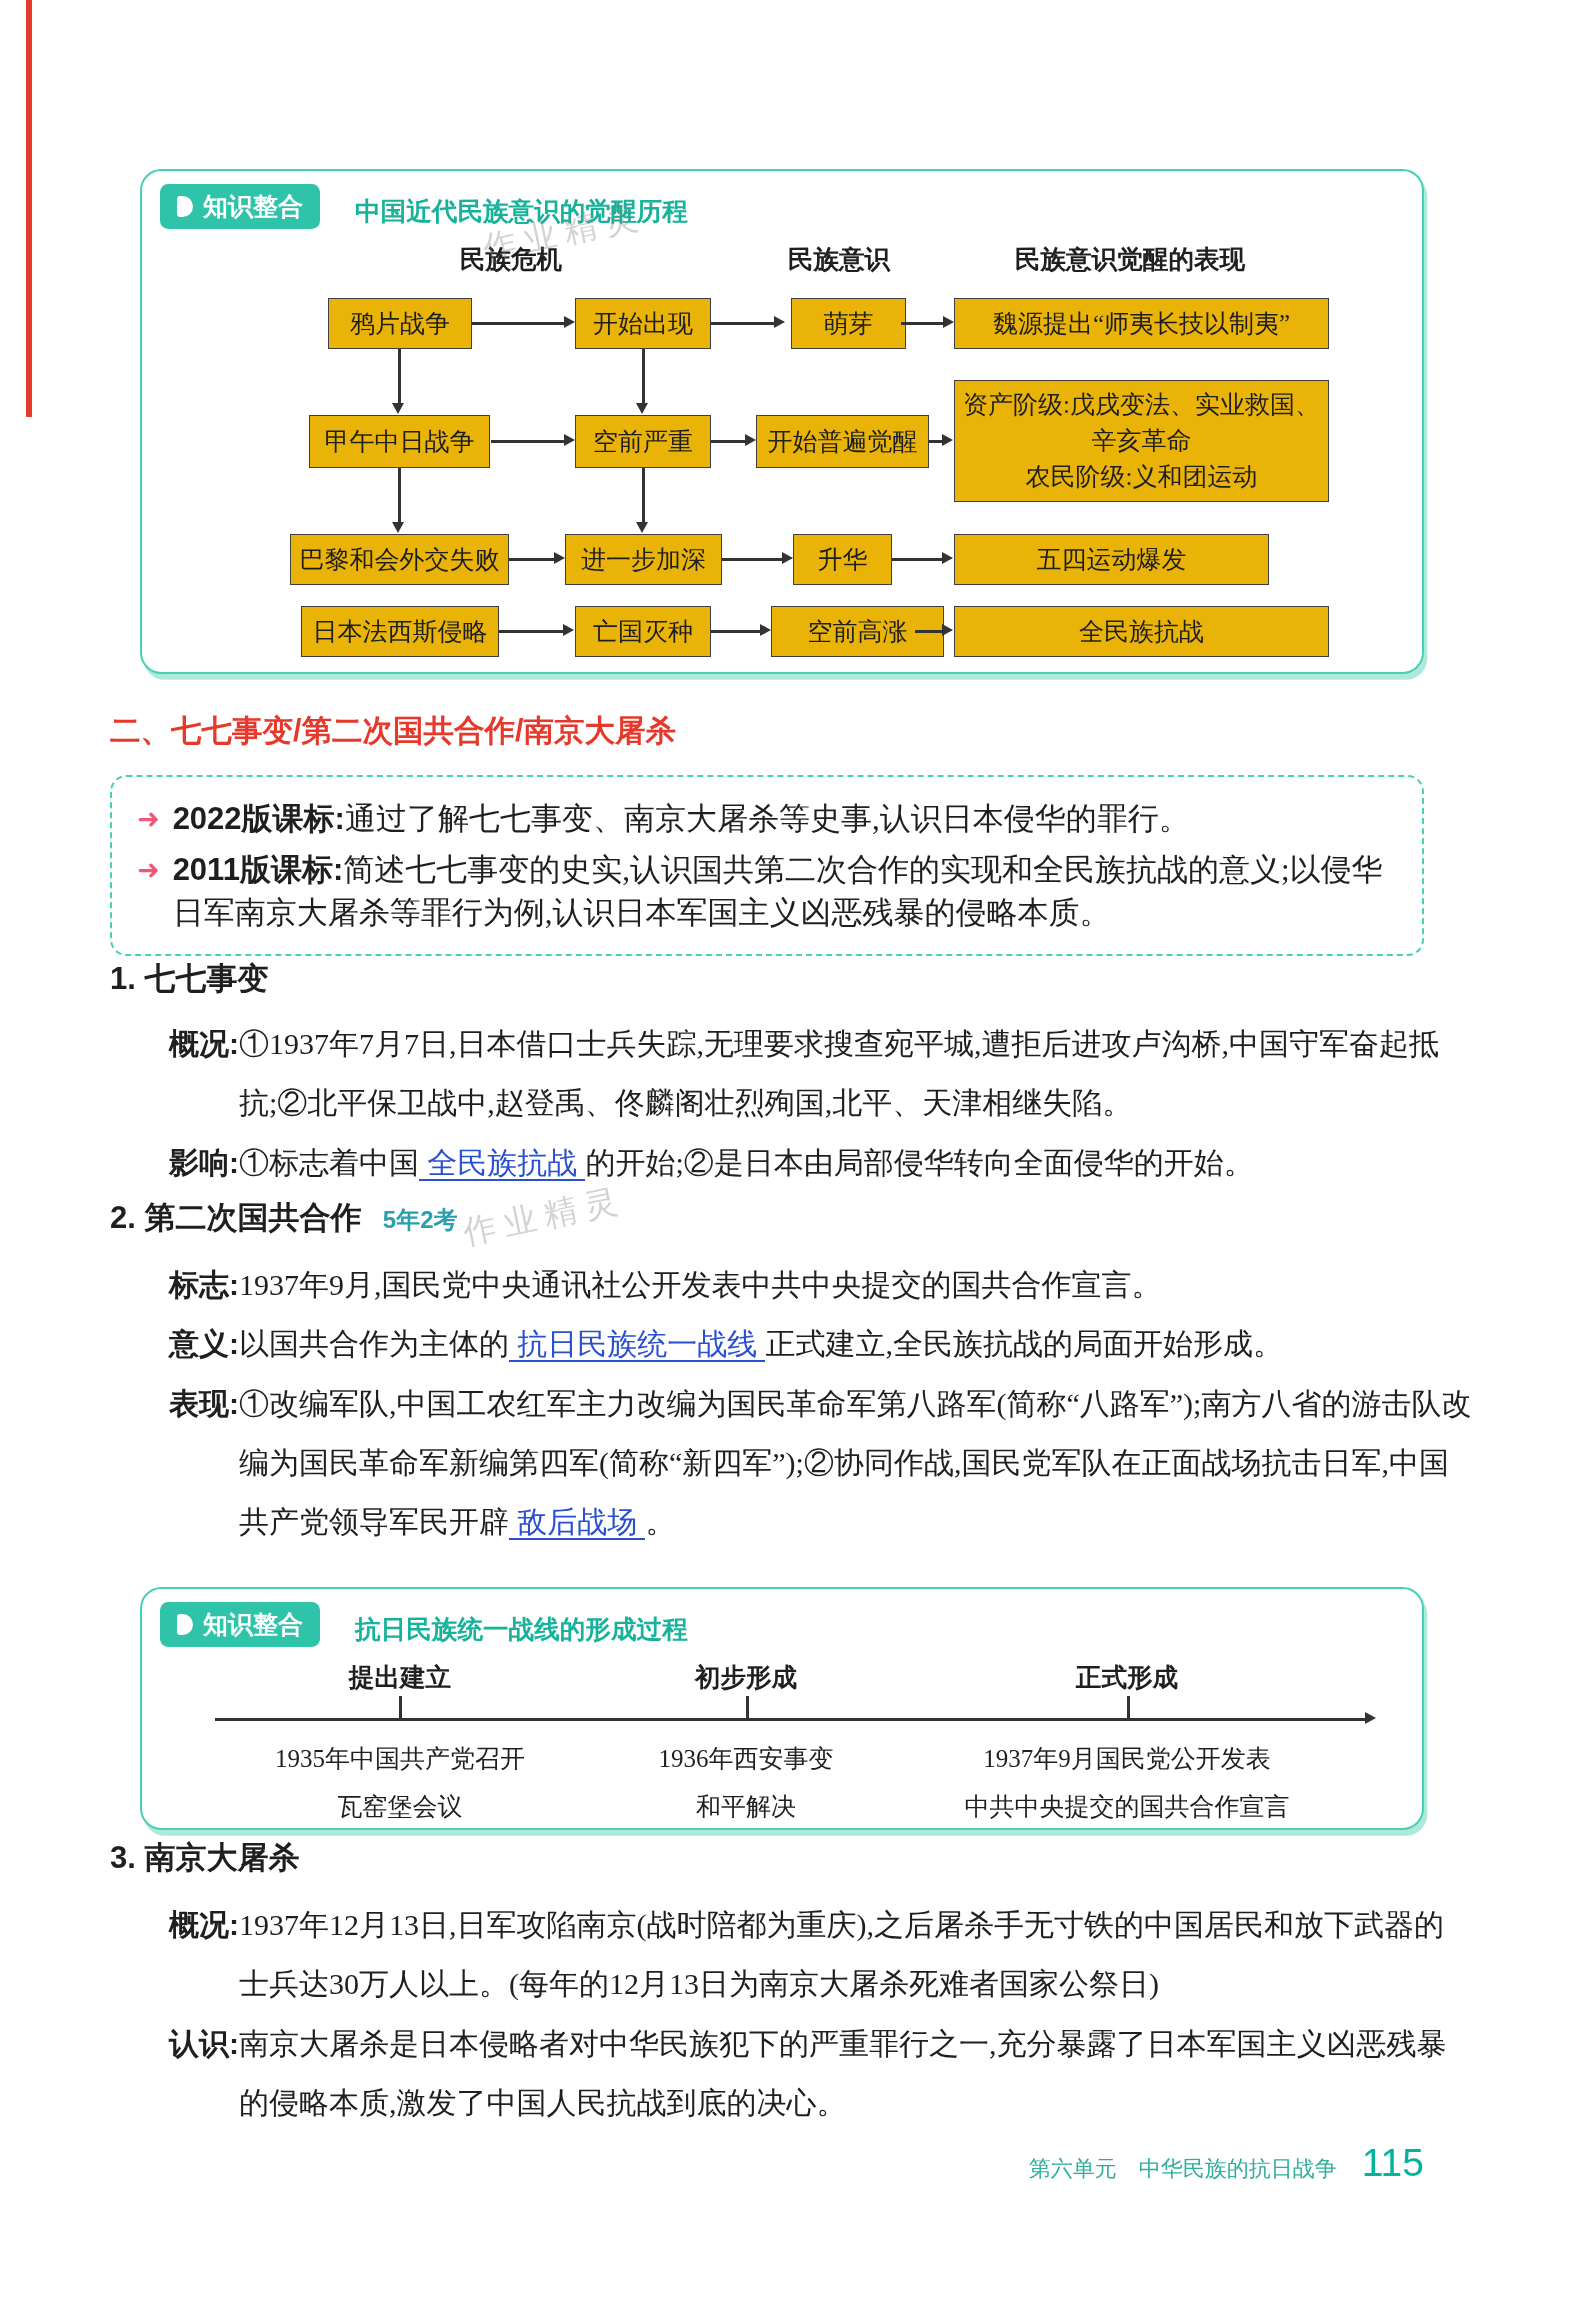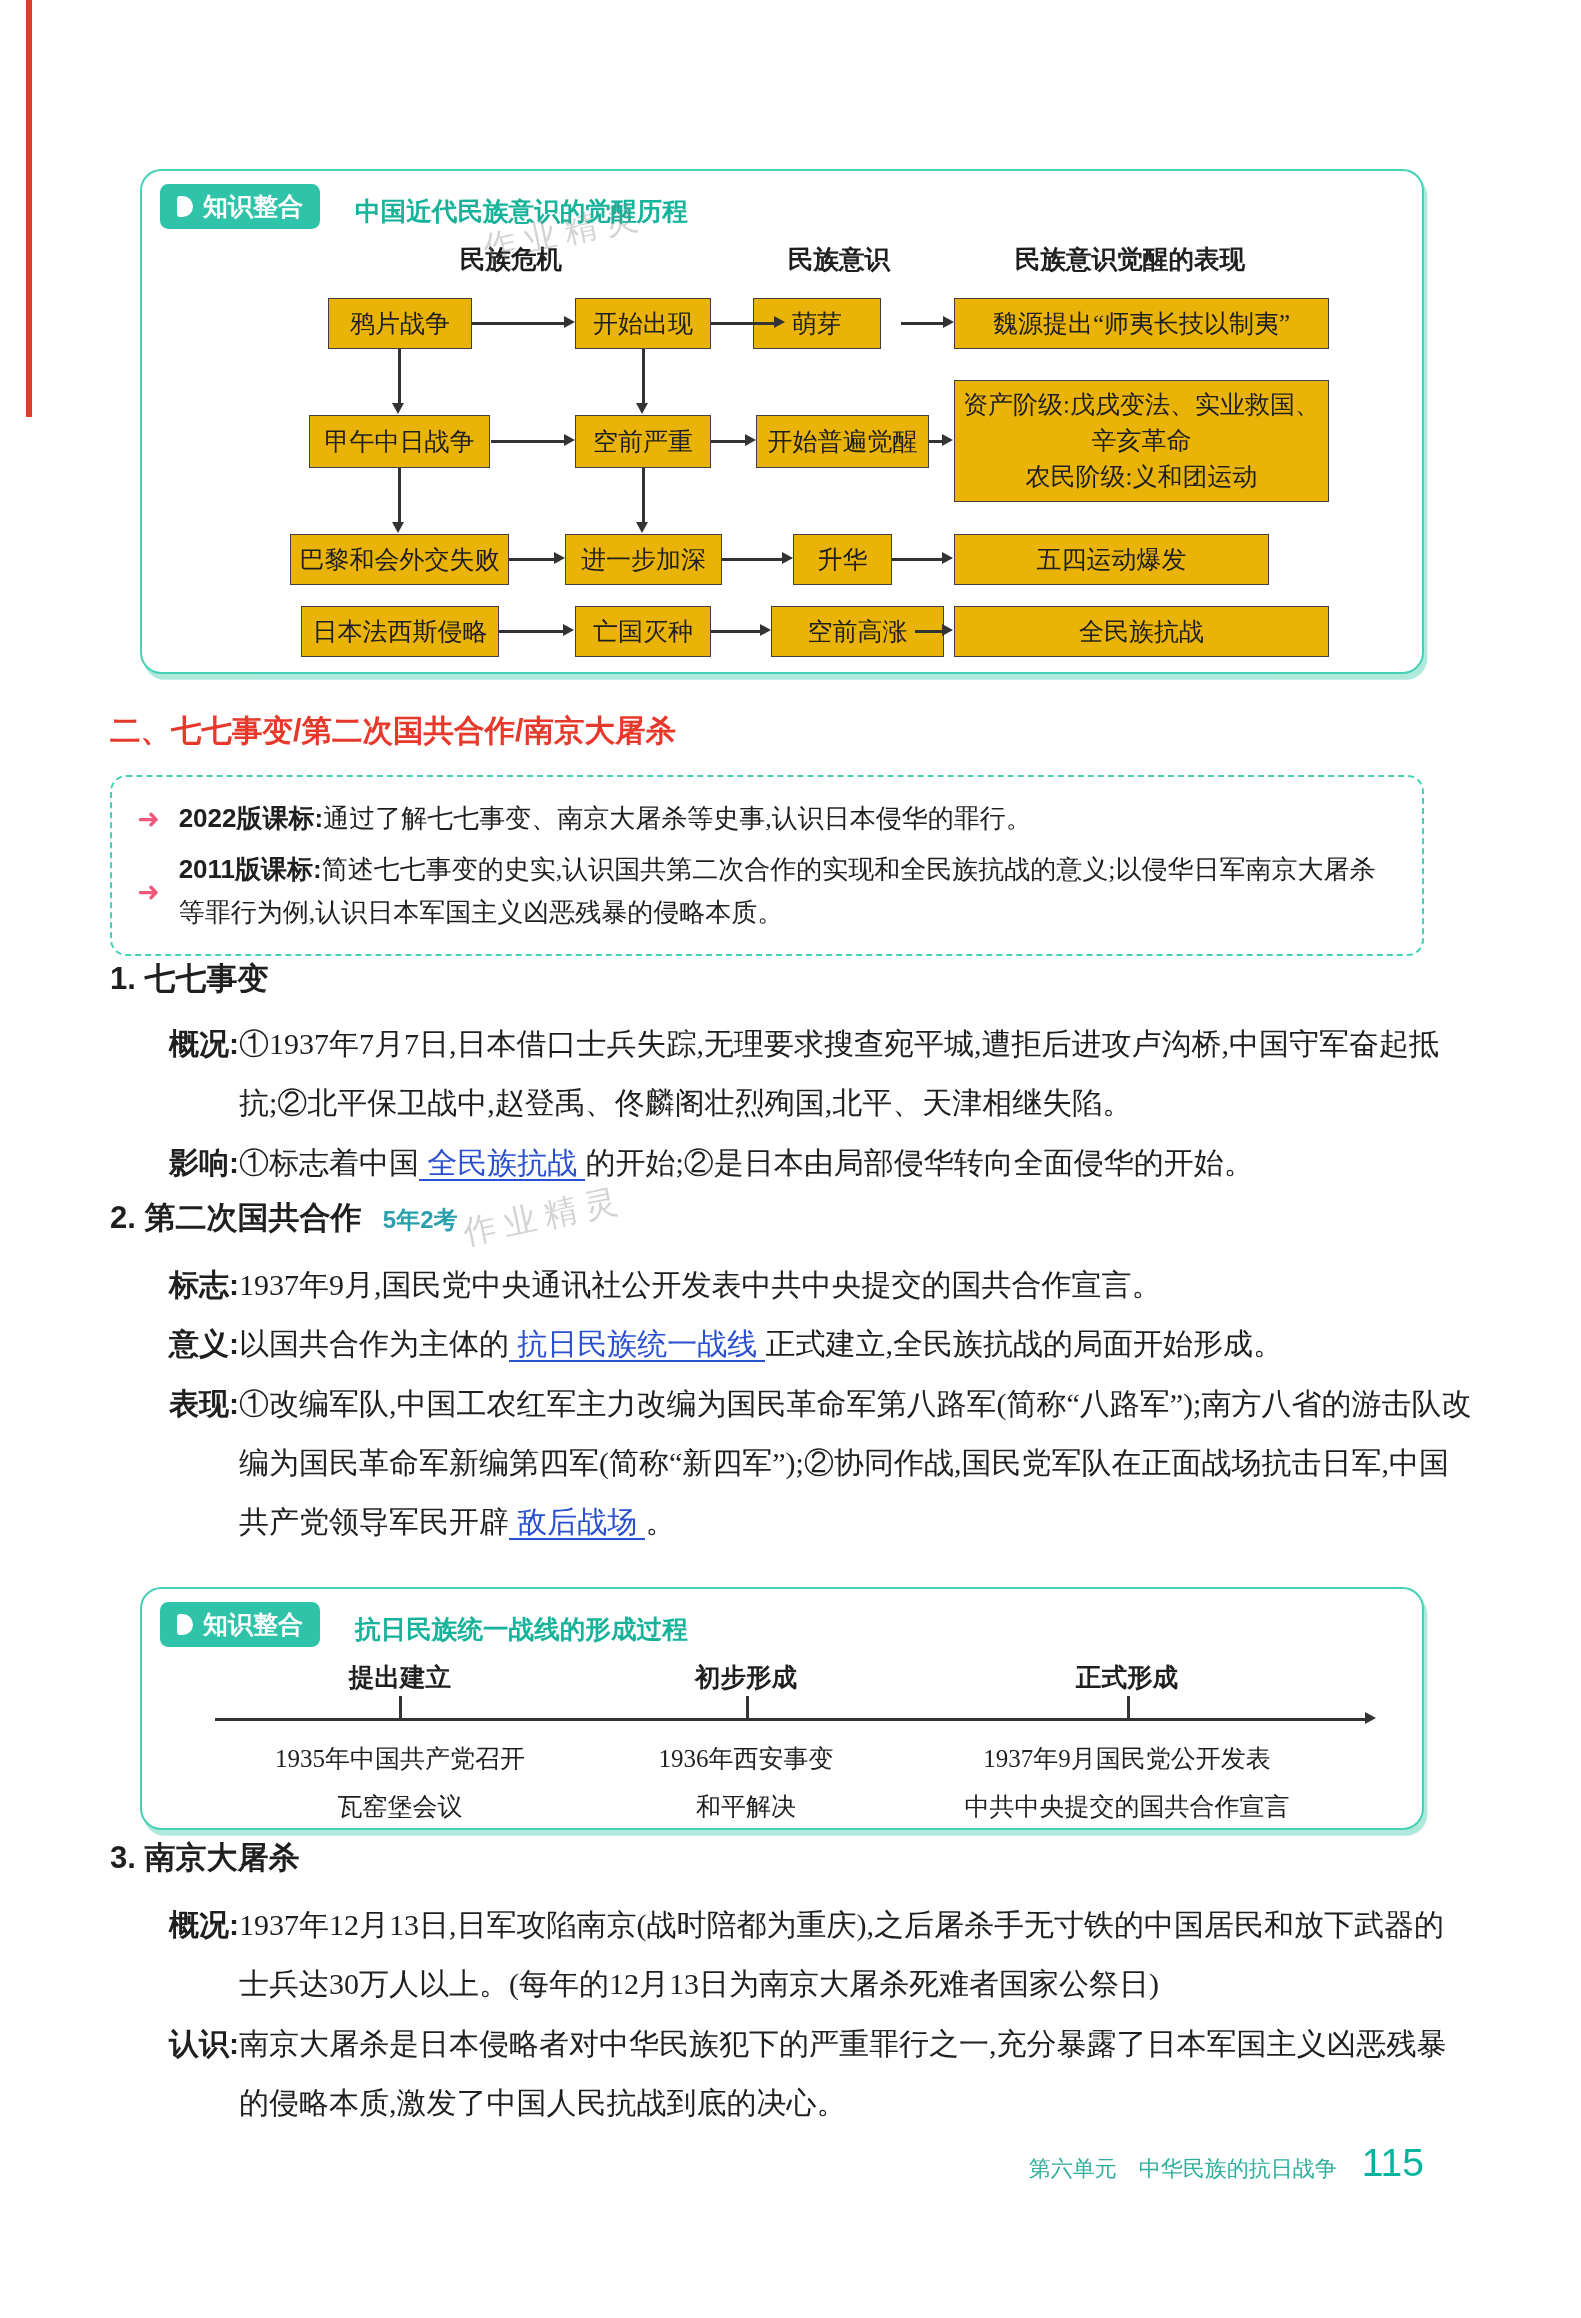--- a/index.html
+++ b/index.html
@@ -18,21 +18,21 @@
   .fc-header{position:absolute;transform:translateX(-50%);font-size:25.6px;font-weight:bold;white-space:nowrap}
   .fc-box{position:absolute;border:1.6px solid #404040;background:#eab308;display:flex;align-items:center;justify-content:center;text-align:center;font-size:25px;font-family:Liberation Serif, serif;line-height:36px;padding:0 6.6px}
   .harrow{position:absolute;height:2.5px;background:#333}
   .harrow::after{content:"";position:absolute;right:-10.7px;top:-5.8px;width:0;height:0;border-left:11.5px solid #333;border-top:6.6px solid transparent;border-bottom:6.6px solid transparent}
   .varrow{position:absolute;width:2.5px;background:#333}
   .varrow::after{content:"";position:absolute;bottom:-10.7px;left:-5.8px;width:0;height:0;border-top:11.5px solid #333;border-left:6.6px solid transparent;border-right:6.6px solid transparent}
 
   .red-heading{position:absolute;color:#e6392b;font-size:30.5px;font-weight:bold;white-space:nowrap}
 
   .dashed-box{position:absolute;border:2.5px dashed #44d1b5;border-radius:16.5px;padding:20px 25px 11.5px}
-  .cur-item{display:flex;align-items:center;gap:19px;font-size:26px;line-height:43px;margin-bottom:8.2px;font-family:"Liberation Serif","DejaVu Serif",serif}
+  .cur-item{display:flex;align-items:flex-start;gap:13px;font-size:31px;line-height:43px;margin-bottom:8.2px;font-family:"Liberation Serif","DejaVu Serif",serif}
   .cur-arrow{flex:0 0 auto;color:#f0587b;font-size:27px;line-height:43px;font-family:"DejaVu Sans",sans-serif}
   .cur-arrow::before{content:"➜"}
   .cur-label{font-weight:bold;font-family:"Liberation Sans","DejaVu Sans",sans-serif}
 
   .topic-heading{position:absolute;font-size:31px;font-weight:bold;display:flex;align-items:baseline;gap:21.4px;white-space:nowrap}
   .exam-tag{color:#2a9fae;font-size:24px;font-weight:bold}
 
   .para{position:absolute;display:flex;align-items:flex-start;font-size:30px;line-height:59px}
   .para-label{flex:0 0 auto;font-weight:bold;white-space:nowrap}
   .para-body{flex:1;font-family:"Liberation Serif","DejaVu Serif",serif}
@@ -60,21 +60,21 @@
     <span>知识整合</span>
   </div>
   <div class="kb-title" style="left:213px;top:23px">中国近代民族意识的觉醒历程</div>
 
   <div class="fc-header" style="left:369px;top:71px">民族危机</div>
   <div class="fc-header" style="left:697px;top:71px">民族意识</div>
   <div class="fc-header" style="left:988px;top:71px">民族意识觉醒的表现</div>
 
   <div class="fc-box" style="left:186px;top:127px;width:144px;height:51px">鸦片战争</div>
   <div class="fc-box" style="left:433px;top:127px;width:136px;height:51px">开始出现</div>
-  <div class="fc-box" style="left:611px;top:127px;width:128px;height:51px">萌芽</div>
+  <div class="fc-box" style="left:649px;top:127px;width:115px;height:51px">萌芽</div>
   <div class="fc-box" style="left:812px;top:127px;width:375px;height:51px">魏源提出“师夷长技以制夷”</div>
   <div class="harrow" style="left:330px;top:151px;width:92px"></div>
   <div class="harrow" style="left:569px;top:151px;width:63px"></div>
   <div class="harrow" style="left:759px;top:151px;width:42px"></div>
 
   <div class="fc-box" style="left:167px;top:244px;width:181px;height:53px">甲午中日战争</div>
   <div class="fc-box" style="left:433px;top:244px;width:136px;height:53px">空前严重</div>
   <div class="fc-box" style="left:614px;top:244px;width:173px;height:53px">开始普遍觉醒</div>
   <div class="fc-box" style="left:812px;top:209px;width:375px;height:122px">
     <div>

